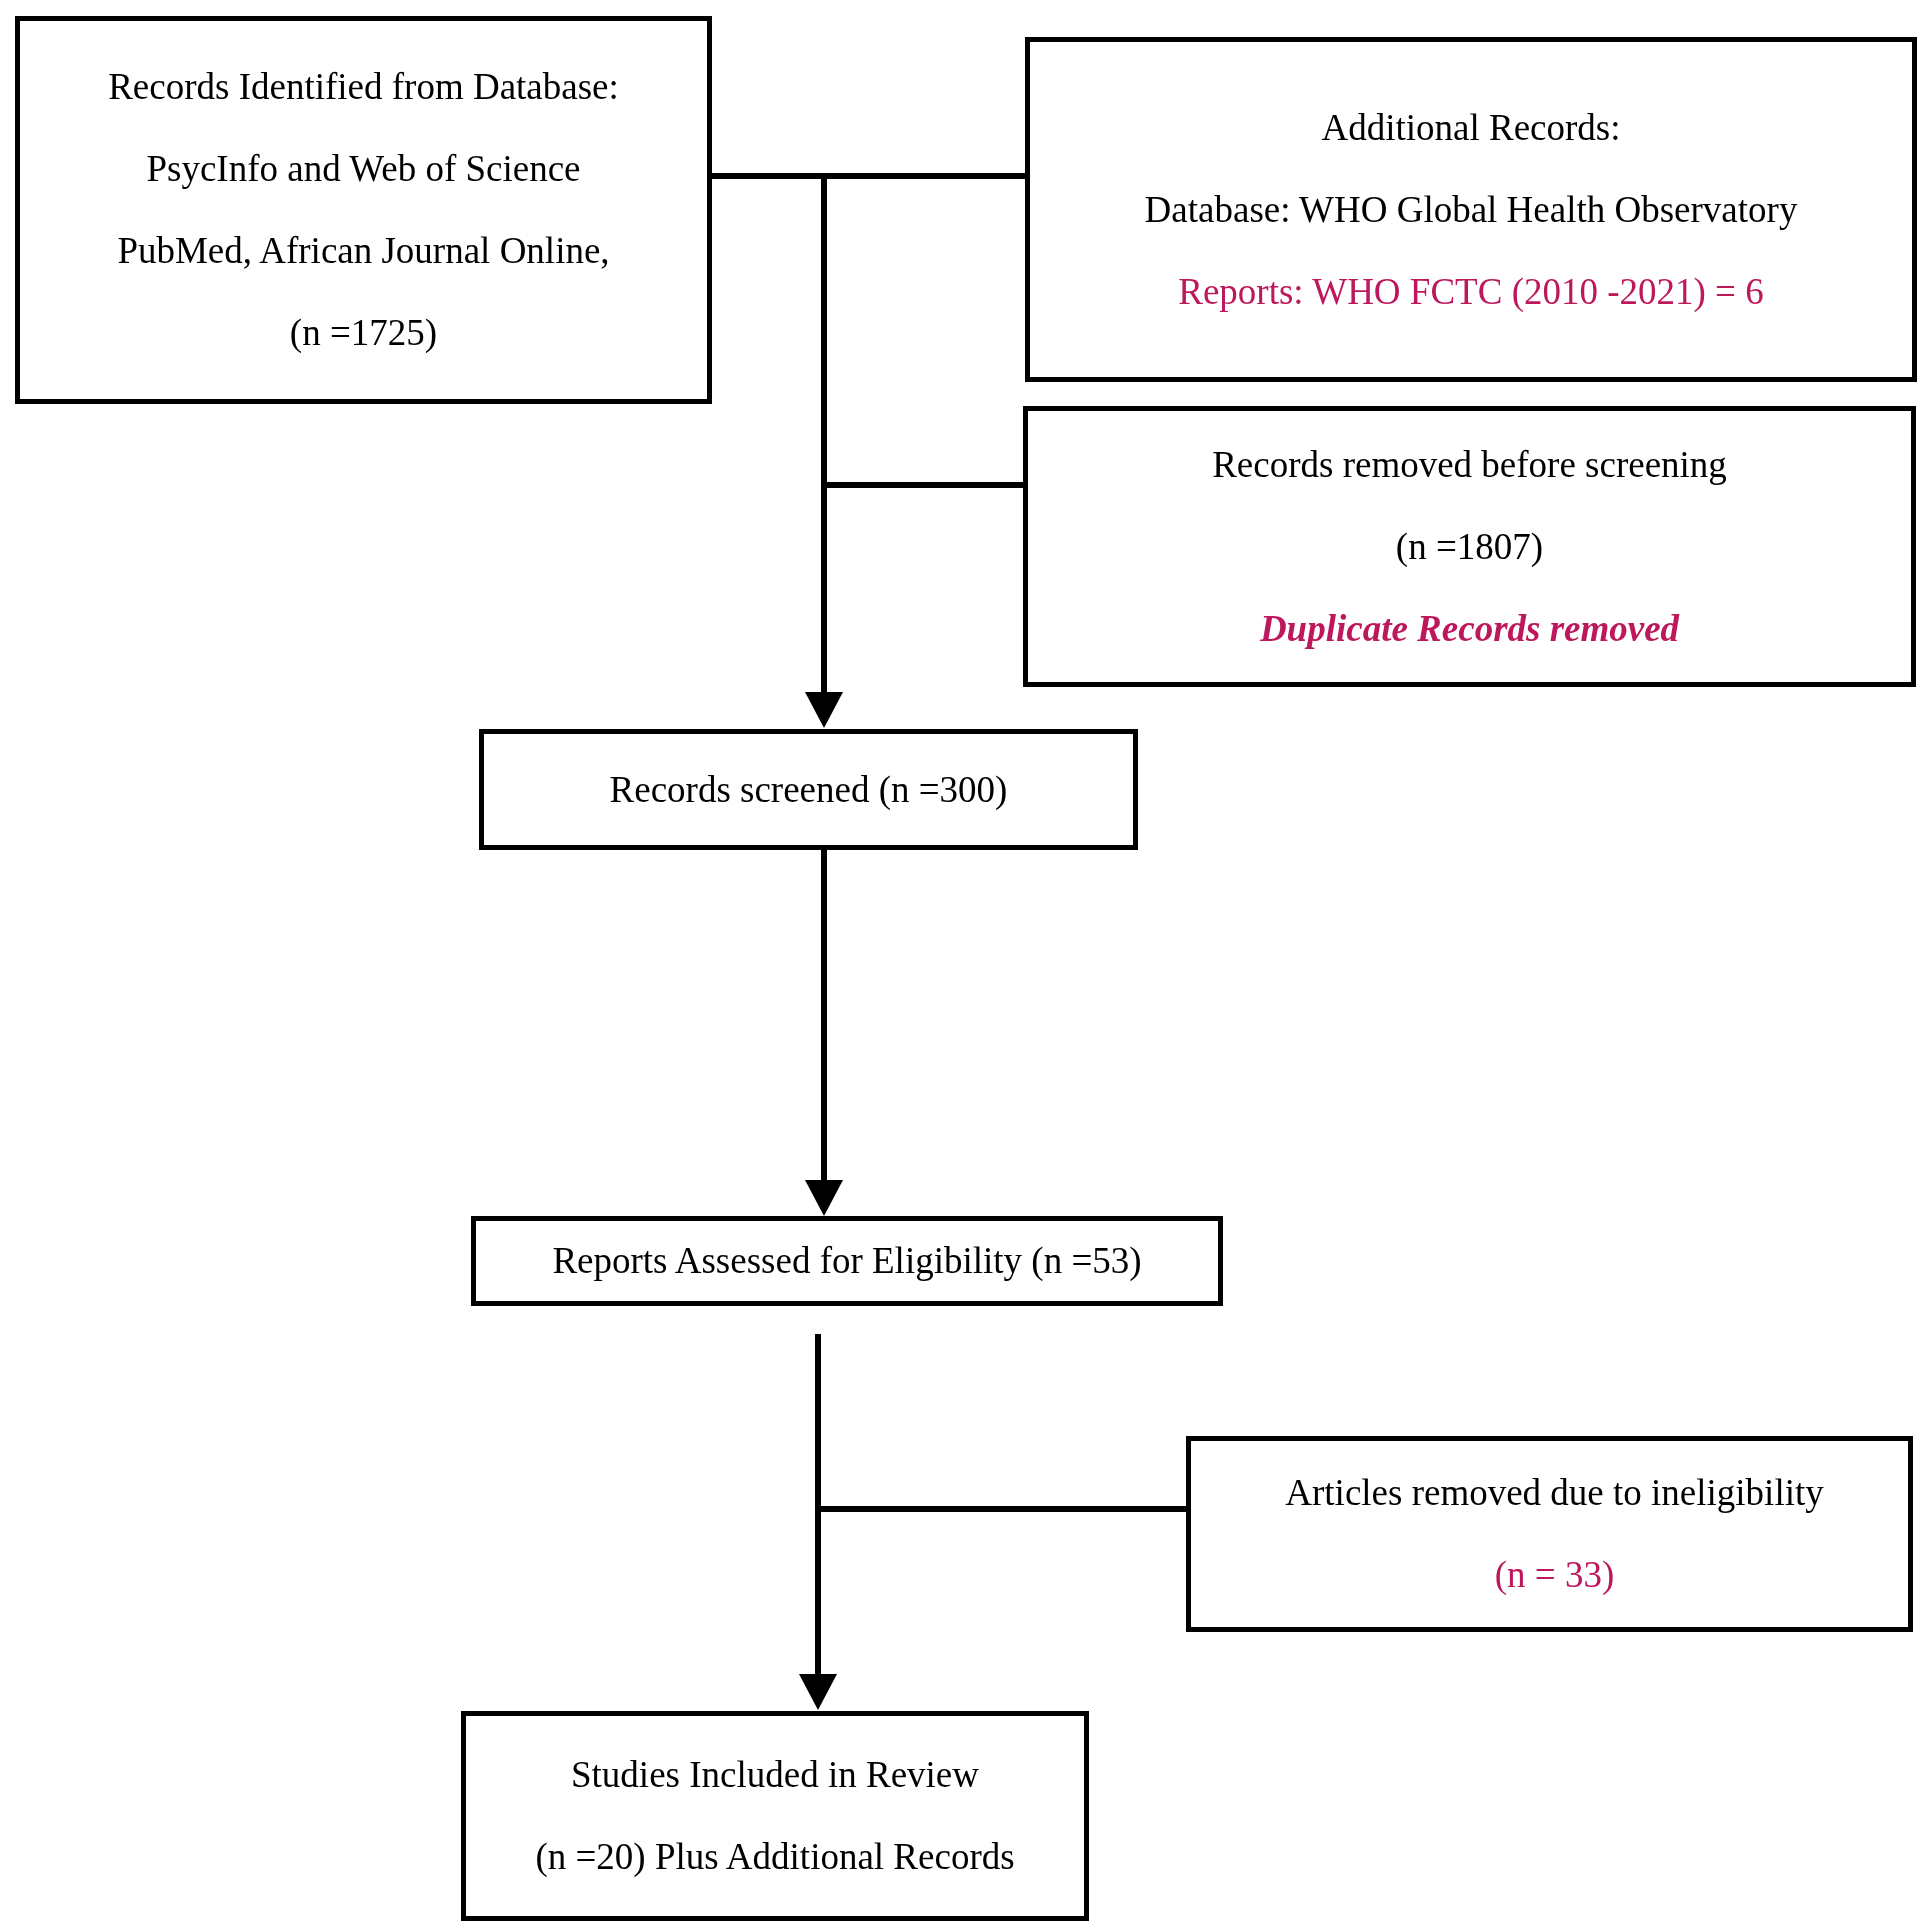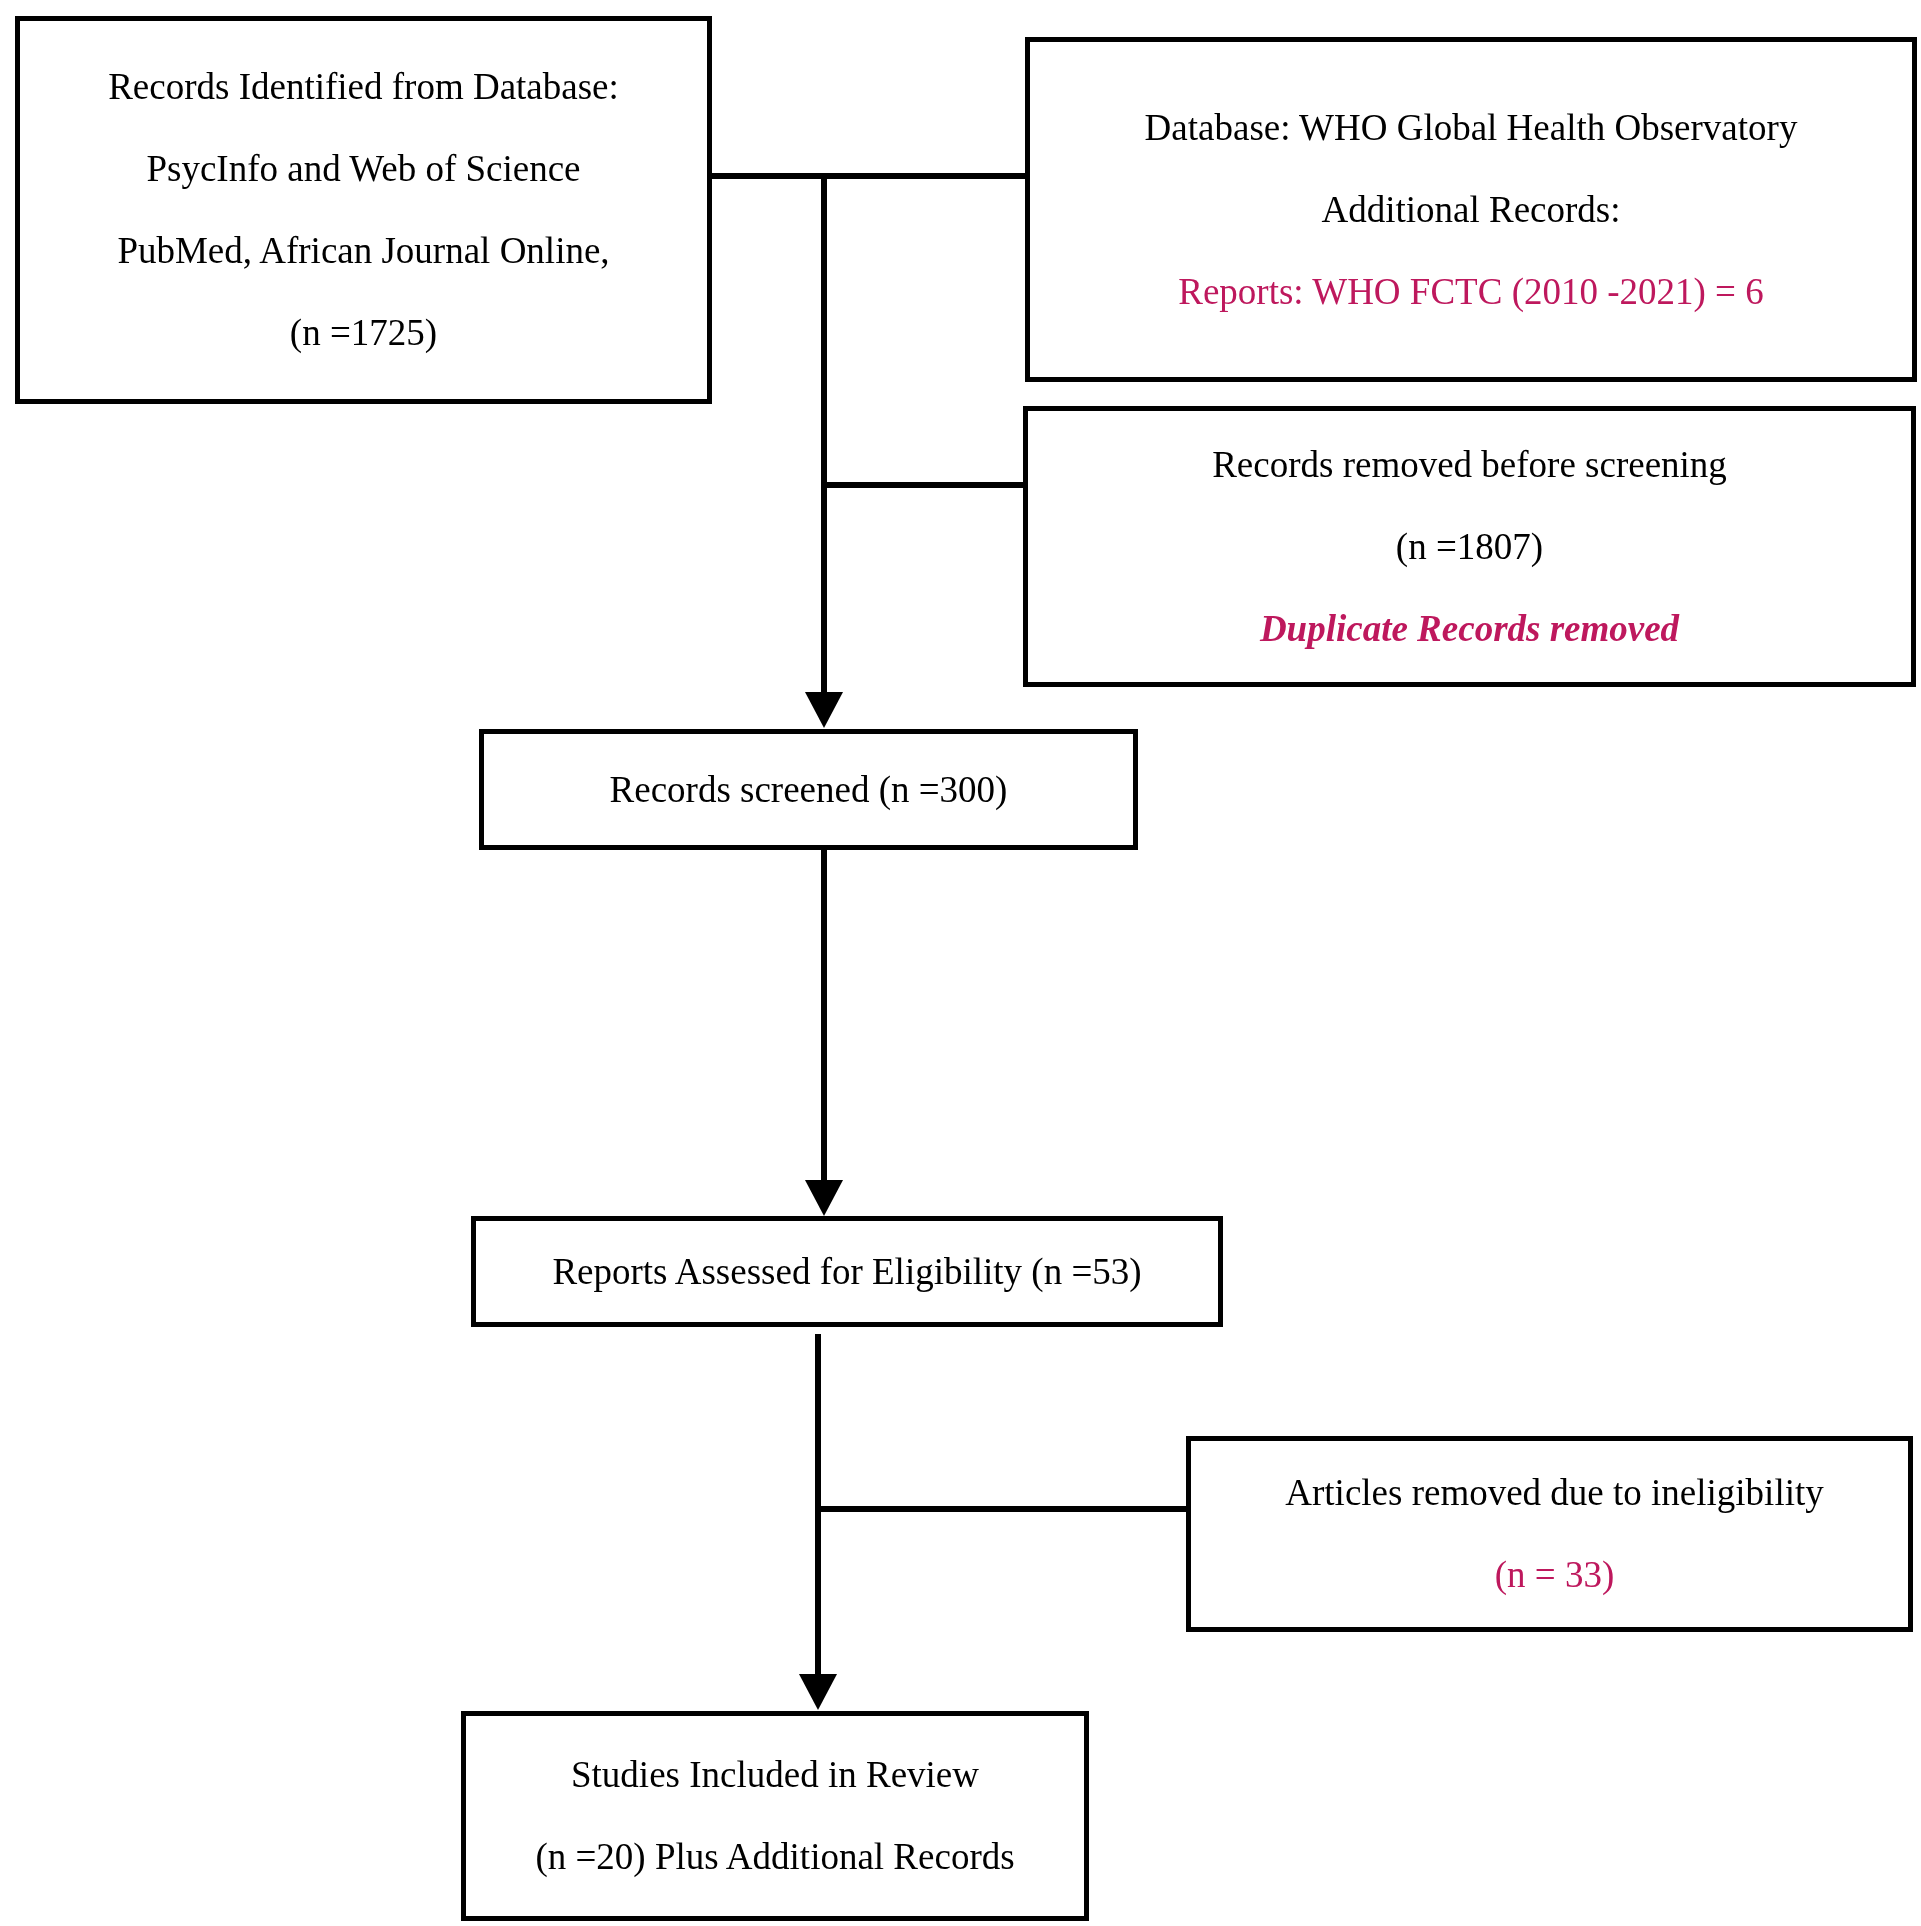--- a/index.html
+++ b/index.html
@@ -33,21 +33,21 @@
     width: 0; height: 0;
     border-left: 19px solid transparent;
     border-right: 19px solid transparent;
     border-top: 36px solid #000000;
   }
   
   #box-identification { left: 15px;   top: 16.3px;   width: 697px; height: 388px; }
   #box-additional     { left: 1025px; top: 37px;   width: 892px; height: 345px; }
   #box-removed        { left: 1023px; top: 406px;  width: 893px; height: 281px; }
   #box-screened       { left: 479px;  top: 729px; width: 659px; height: 121px; }
-  #box-assessed       { left: 471px;  top: 1216px; width: 752px; height: 111px; }
+  #box-assessed       { left: 471px;  top: 1216px; width: 752px; height: 90px; }
   #box-ineligible     { left: 1186px; top: 1436px; width: 727px; height: 196px; padding-left: 10px; }
   #box-included       { left: 461px;  top: 1711px; width: 628px; height: 210px; }
   
   #conn-a-b      { left: 710px; top: 173px;  width: 315px; height: 5.8px; }
   #conn-drop-1   { left: 821px; top: 173px;  width: 5.8px;  height: 522px; }
   #conn-branch-c { left: 821px; top: 482px;  width: 203px; height: 5.8px; }
   #conn-drop-2   { left: 821px; top: 847px; width: 5.8px;  height: 337px; }
   #conn-drop-3   { left: 815px; top: 1334px; width: 5.8px;  height: 344px; }
   #conn-branch-f { left: 815px; top: 1506px; width: 371px; height: 5.8px; }
   #arrow-screened { left: 805px; top: 692px; }
@@ -60,22 +60,22 @@
 <div class="stage">
 
   <div class="box" id="box-identification">
     <div class="line">Records Identified from Database:</div>
     <div class="line">PsycInfo and Web of Science</div>
     <div class="line">PubMed, African Journal Online,</div>
     <div class="line">(n =1725)</div>
   </div>
 
   <div class="box" id="box-additional">
+    <div class="line">Additional Records:</div>
     <div class="line">Database: WHO Global Health Observatory</div>
-    <div class="line">Additional Records:</div>
     <div class="line green">Reports: WHO FCTC (2010 -2021) = 6</div>
   </div>
 
   <div class="box" id="box-removed">
     <div class="line">Records removed before screening</div>
     <div class="line">(n =1807)</div>
     <div class="line green bold-italic">Duplicate Records removed</div>
   </div>
 
   <div class="box" id="box-screened">

